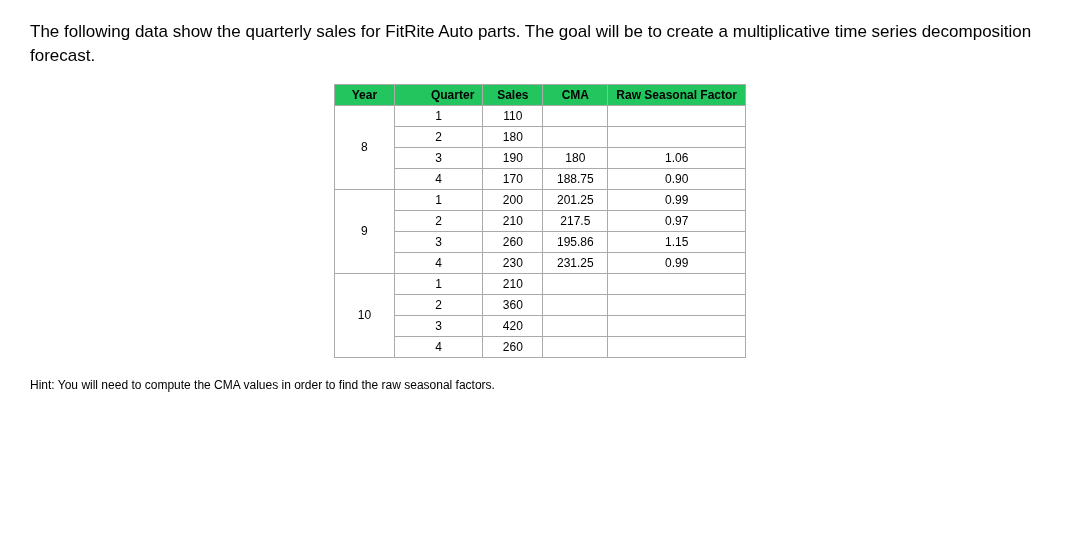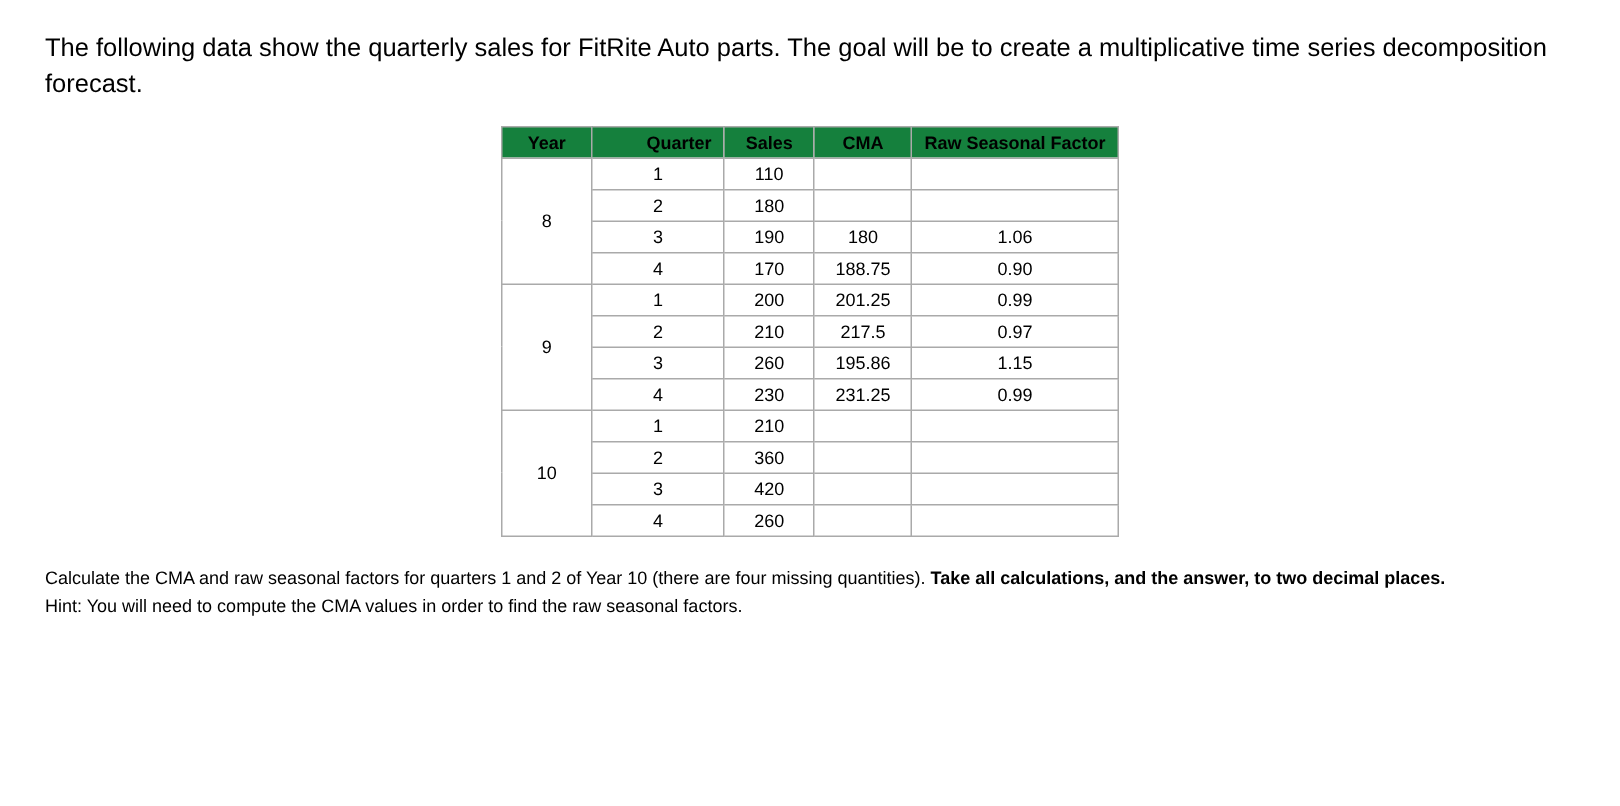--- a/index.html
+++ b/index.html
@@ -36,21 +36,21 @@
     }
 
     table th, table td {
       border: 1px solid #aaa;
       padding: 3px 8px;
       text-align: center;
       min-width: 60px;
     }
 
     table th {
-      background: #15803d;
+      background: #22c55e;
       font-weight: bold;
       text-align: center;
     }
 
     .col-year { min-width: 45px; }
     .col-quarter { min-width: 60px; padding-left: 36px; }
     .col-sales { min-width: 55px; }
     .col-cma { min-width: 65px; }
     .col-rsf { min-width: 120px; }
 
@@ -154,18 +154,14 @@
           <td>4</td>
           <td>260</td>
           <td></td>
           <td></td>
         </tr>
       </tbody>
   </table>
 </div>
 
 <div class="footer-text">
-  <p>
-    <span>Calculate the CMA and raw seasonal factors for quarters 1 and 2 of Year 10 (there are four missing quantities).</span>
-    <span class="bold">Take all calculations, and the answer, to two decimal places.</span>
-  </p>
   <p>Hint: You will need to compute the CMA values in order to find the raw seasonal factors.</p>
 </div>
 
 </body></html>

